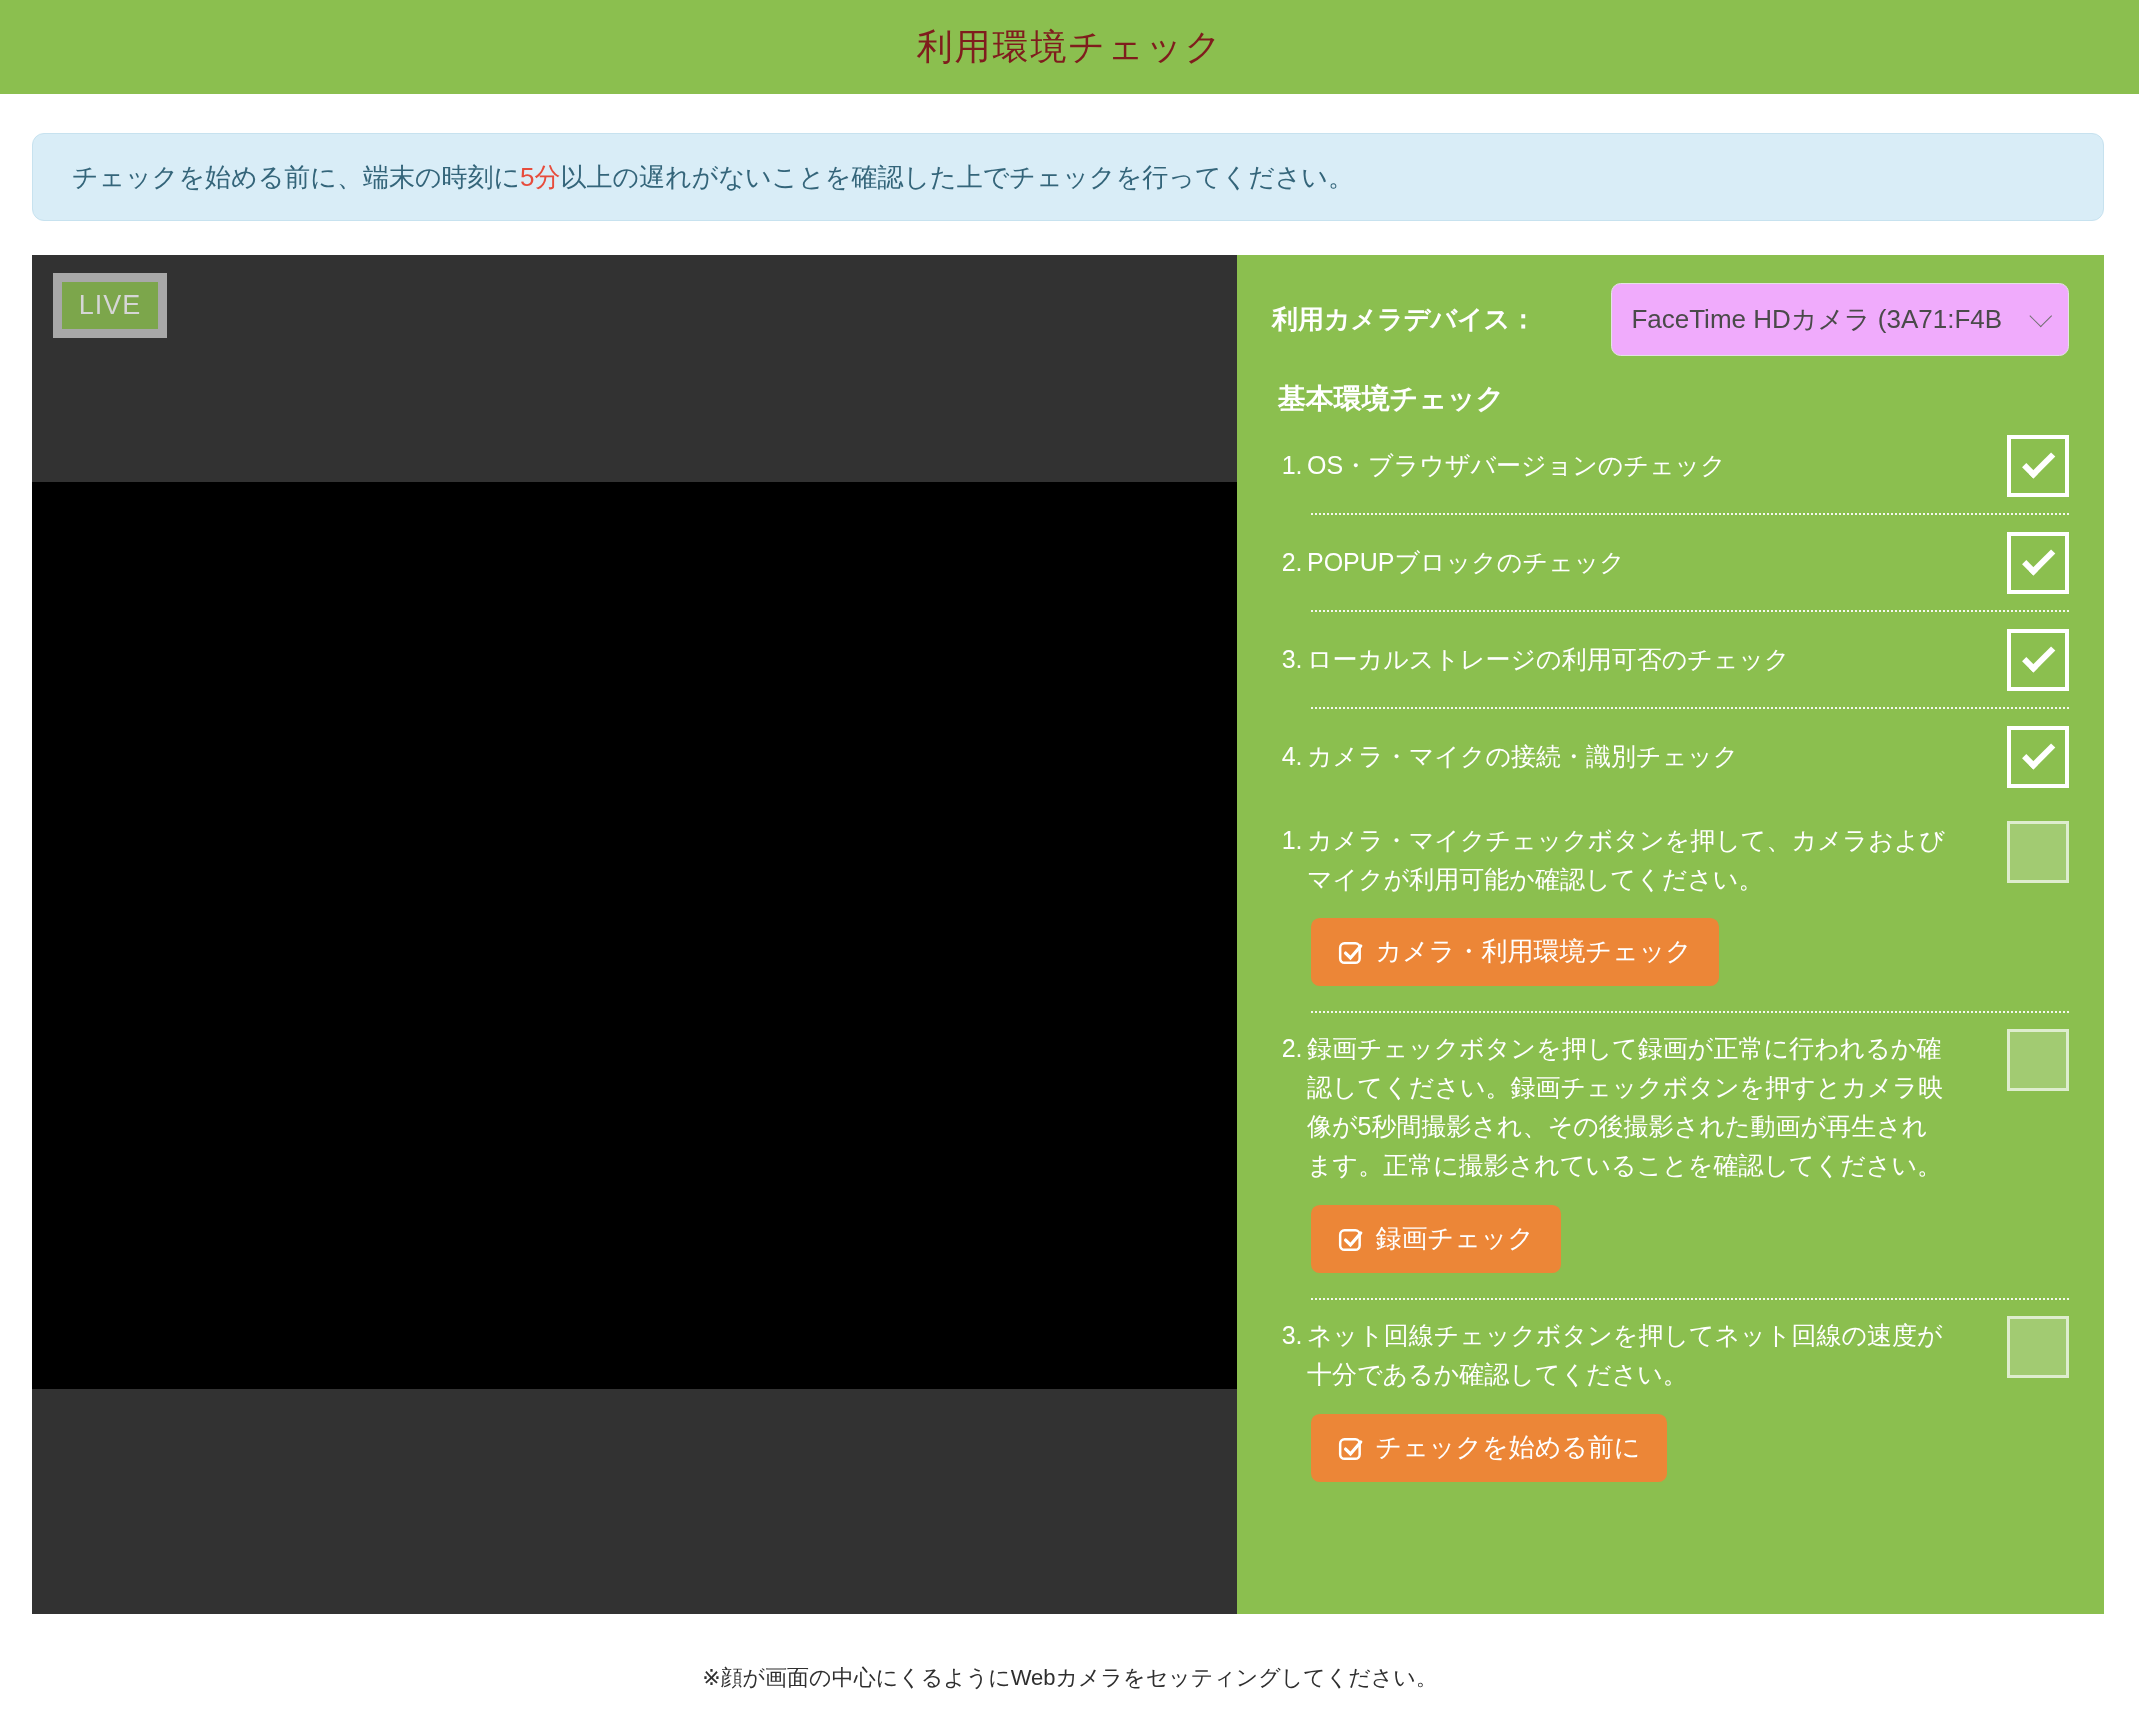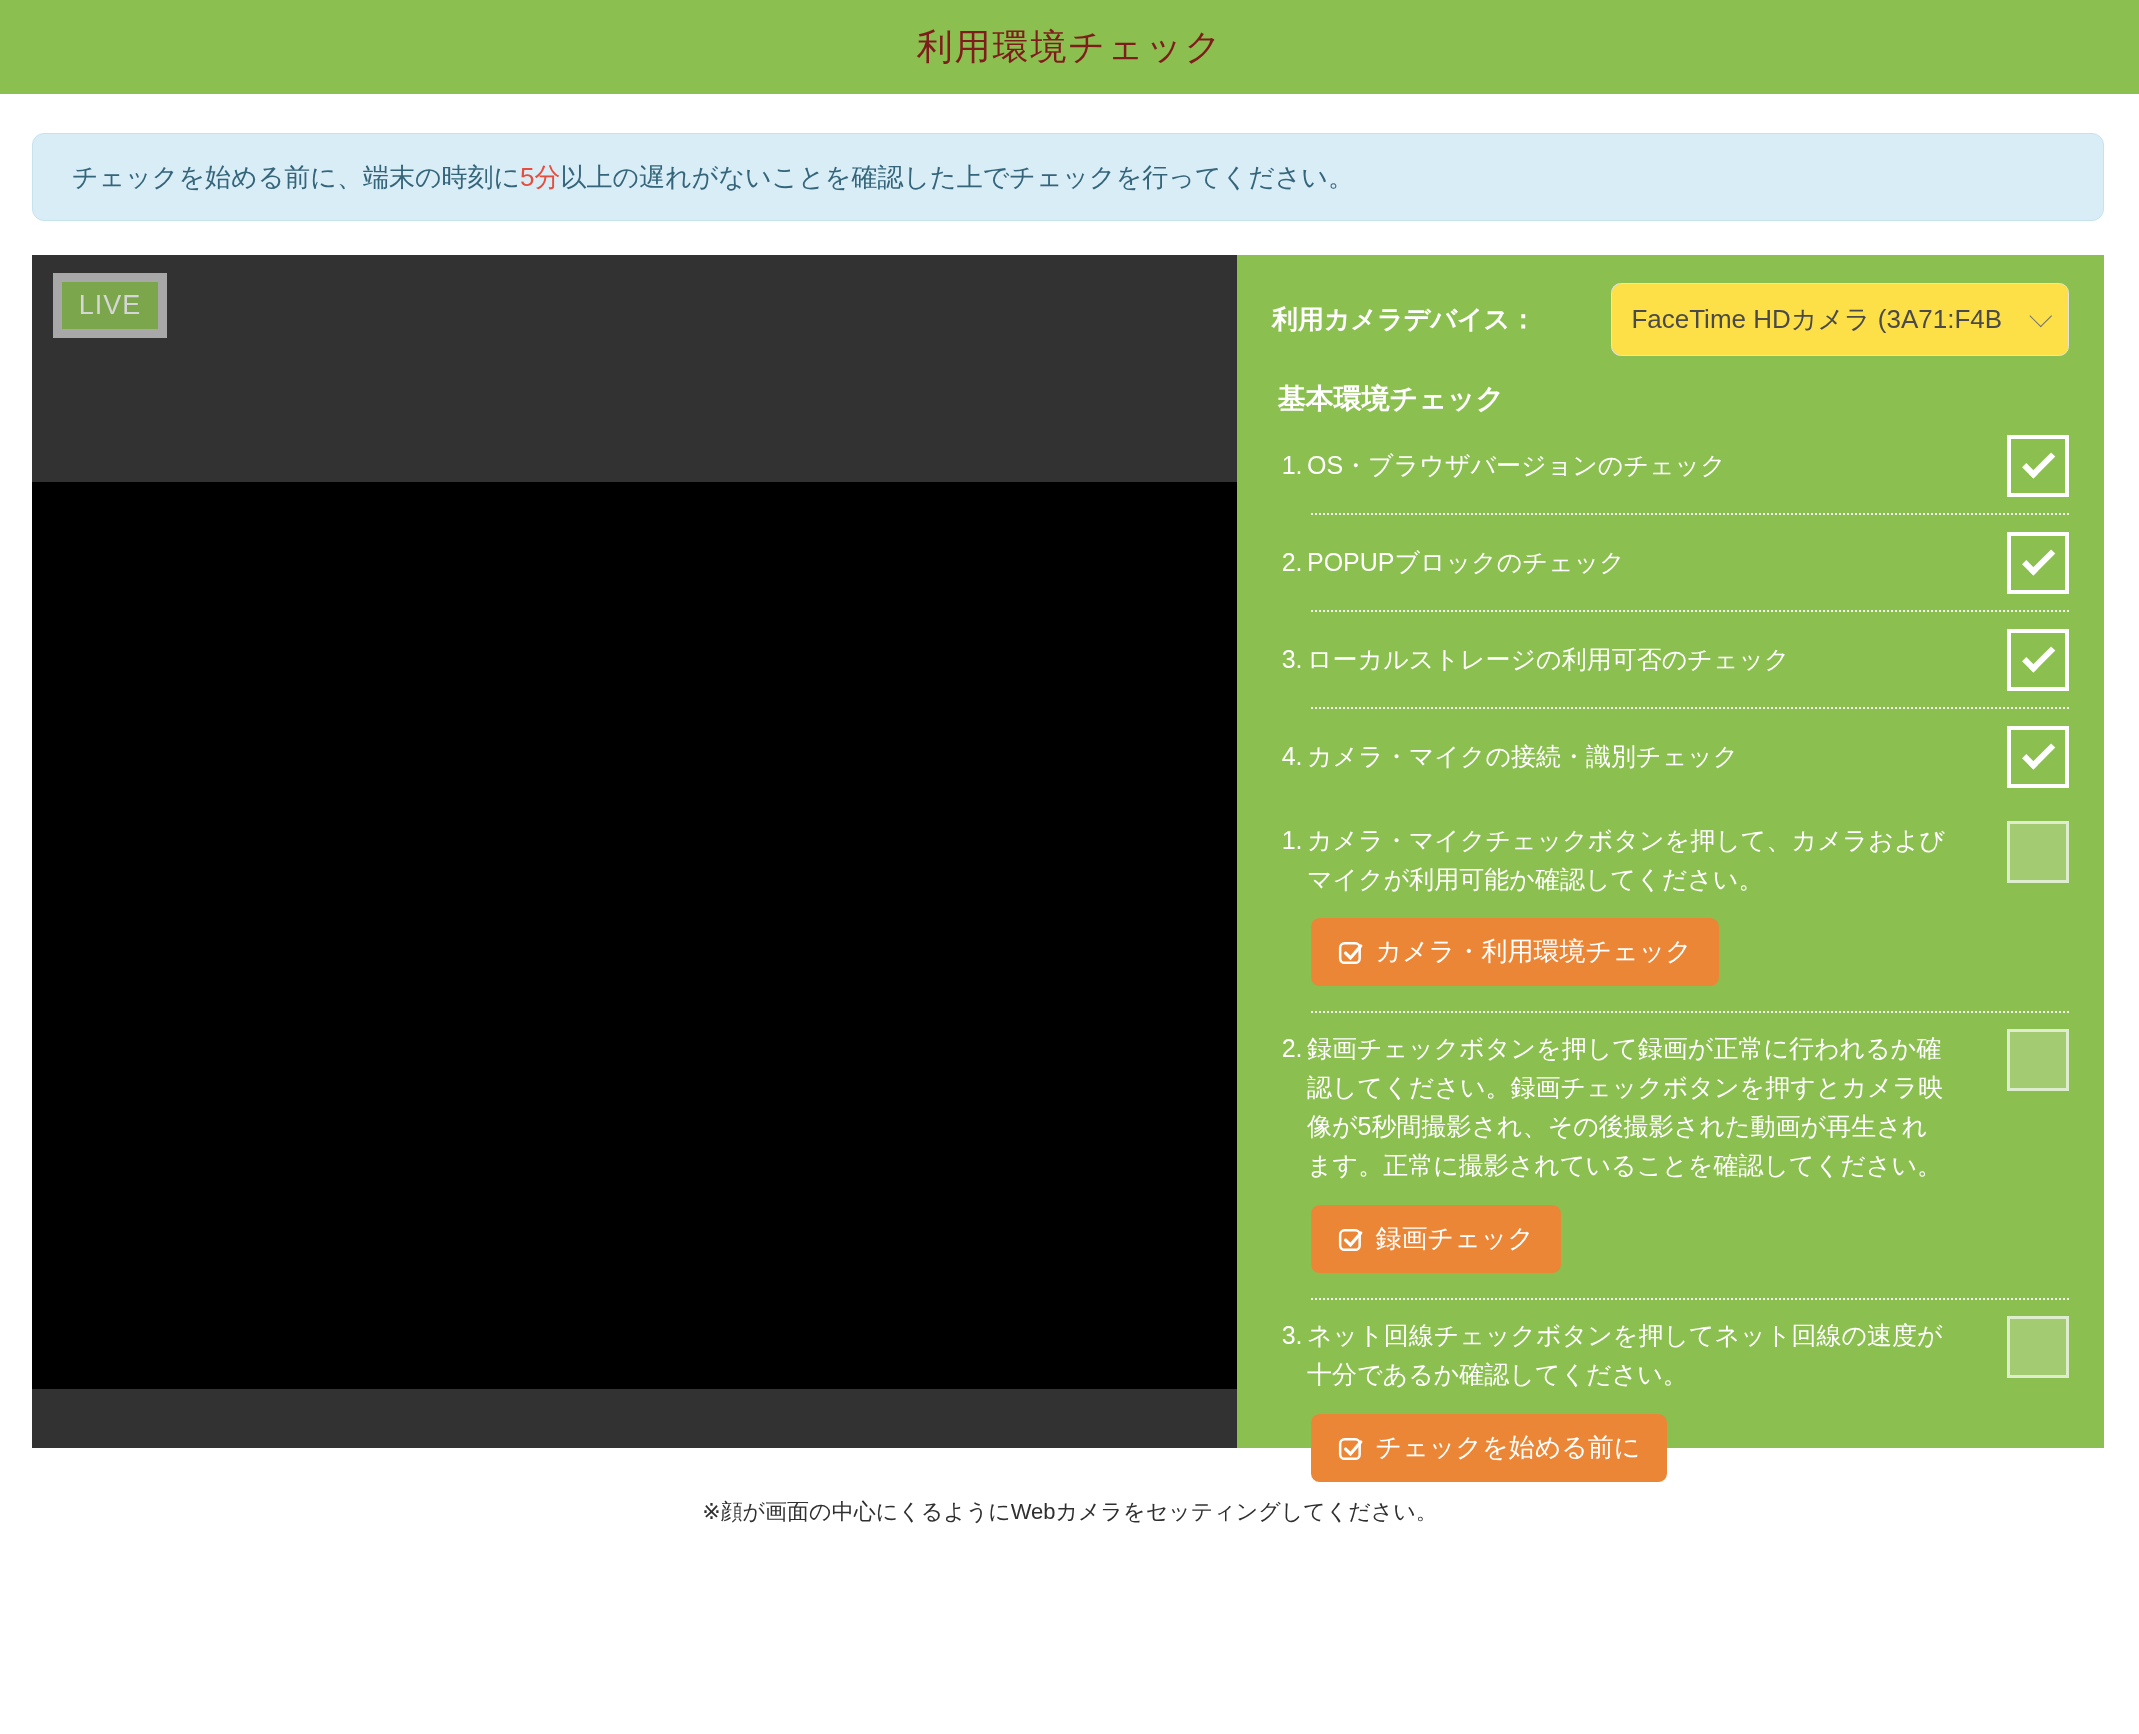--- a/index.html
+++ b/index.html
@@ -21,34 +21,34 @@
   .page-title{color:#7f1d1d;font-size:36px;font-weight:400;letter-spacing:1.9px;}
 
   
   .alert{margin:39px 36px 0 32px;height:88px;background:var(--alert_bg);
          border:1px solid var(--alert_border);border-radius:12px;
          display:flex;align-items:center;padding:0 39px;
          font-size:26px;color:var(--alert_text);}
   .alert .hl{color:var(--highlight_red);}
 
   
-  .main{margin:34px 36px 12px 32px;display:flex;height:1193px;}
+  .main{margin:34px 36px 12px 32px;display:flex;height:1359px;}
 
   
   .video{position:relative;width:1205px;height:100%;background:var(--video_bg);flex:none;}
   .video-black{position:absolute;left:0;top:227px;width:100%;height:907px;background:#000;}
   .live-badge{position:absolute;left:21.3px;top:18.4px;border:9.7px solid #a8a8a8;
               background:#7ca64b;color:#d6d6d6;font-size:27px;letter-spacing:1px;
               padding:0 16.5px;height:65px;display:flex;align-items:center;}
 
   
   .panel{flex:1;background:var(--green);color:#fff;padding:28px 35px 35px 35px;}
   .device-row{display:flex;align-items:center;justify-content:space-between;}
   .device-label{font-size:26px;font-weight:700;}
-  .select{width:458px;height:73px;background:#fde047;border:1px solid #e3e3e3;border-radius:9.7px;
+  .select{width:458px;height:73px;background:#f0abfc;border:1px solid #e3e3e3;border-radius:9.7px;
           display:flex;align-items:center;padding:0 19.4px 0 19.4px;cursor:pointer;}
   .select-text{flex:1;font-size:26px;color:#4a4a4a;white-space:nowrap;overflow:hidden;}
   .chevron{flex:none;width:15.5px;height:15.5px;border-right:1.9px solid #707070;border-bottom:1.9px solid #707070;
            transform:rotate(45deg) translate(-2.9px,-2.9px);margin-left:5.8px;}
 
   .section-title{font-size:28px;font-weight:700;padding-left:5.8px;}
   .section-title.first{margin-top:24px;}
   .section-title.second{margin-top:5.8px;}
 
   .check-row{display:flex;align-items:center;justify-content:space-between;padding:16.5px 0;}

